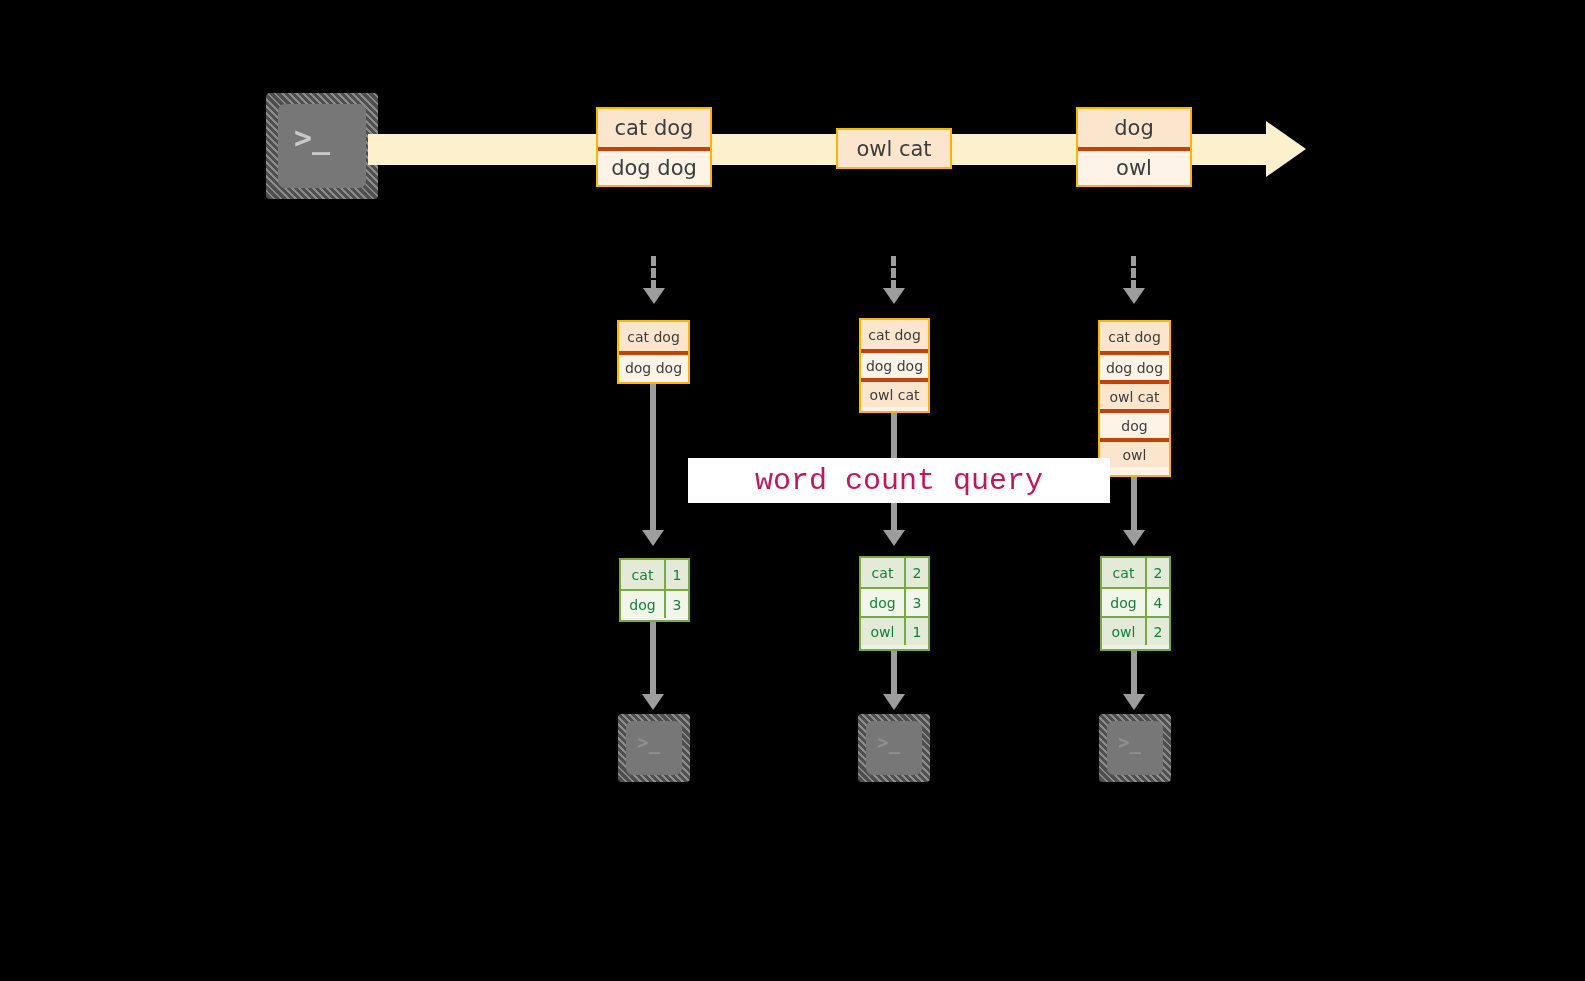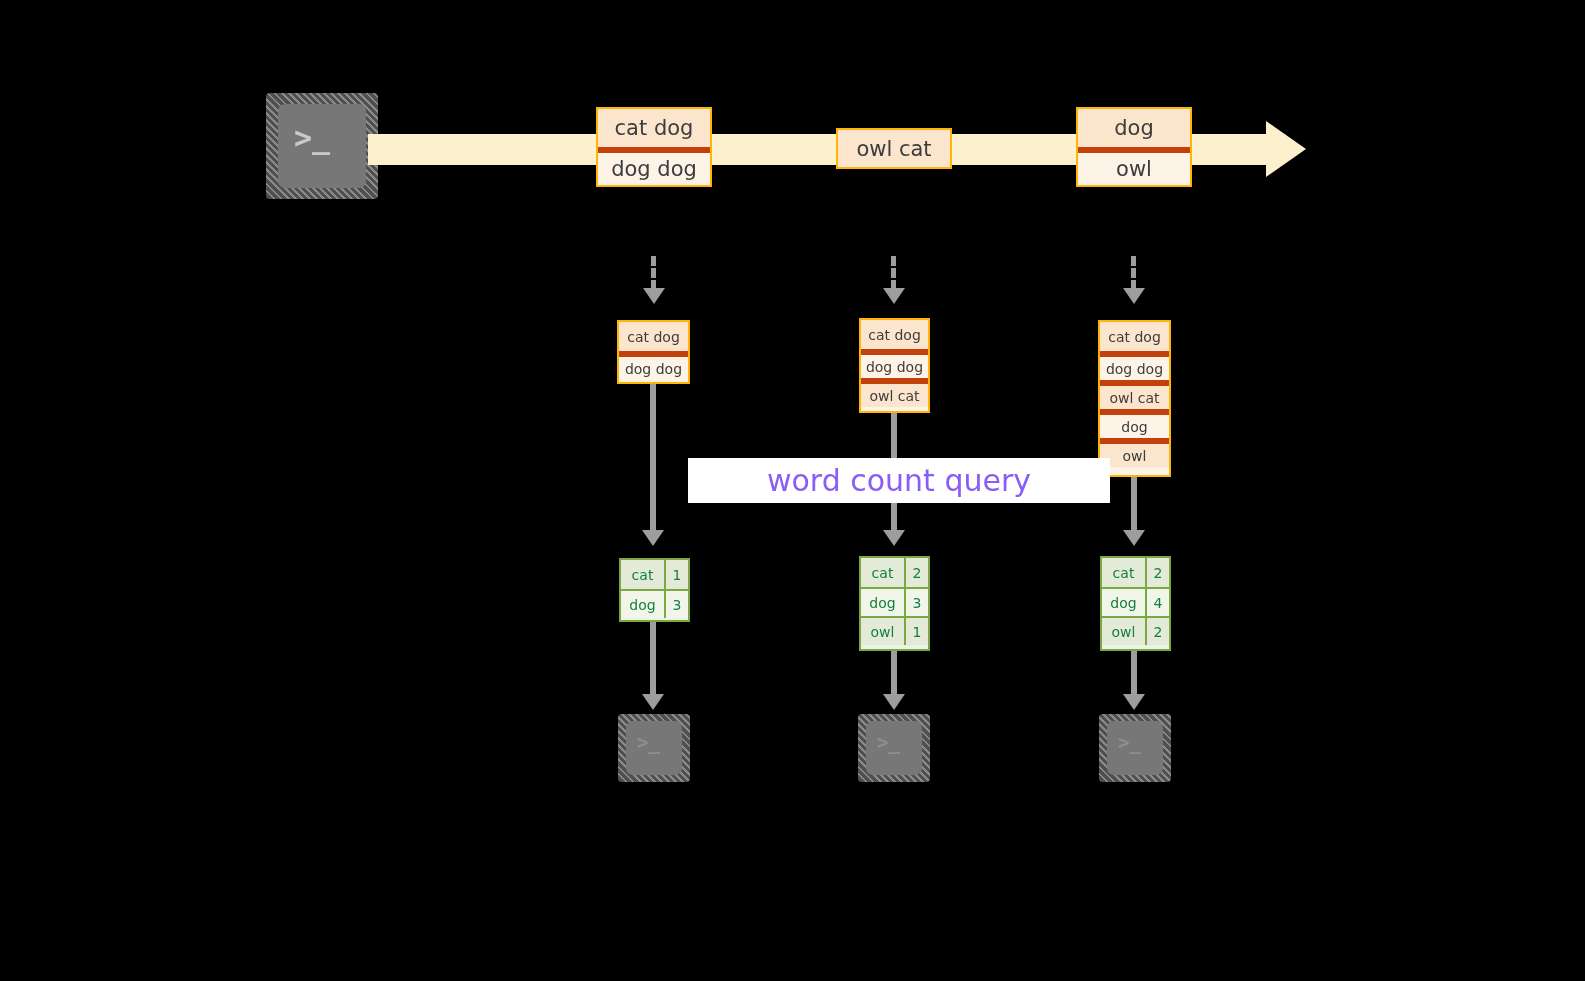--- a/index.html
+++ b/index.html
@@ -68,21 +68,21 @@
   }
   .rec-row {
     box-sizing: border-box;
     display: flex;
     align-items: center;
     justify-content: center;
     color: #3d3d3d;
     white-space: nowrap;
   }
   .rec-row + .rec-row {
-    border-top: 6px solid #c2410c;
+    border-top: 4px solid #c2410c;
   }
   .rec-row.dark { background: #fce5cd; }
   .rec-row.light { background: #fdf3e7; }
 
   
   .res-table {
     position: absolute;
     box-sizing: border-box;
     border: 2px solid #7aa841;
     background: #edf2e4;
@@ -121,22 +121,23 @@
     border-top: 16px solid #9d9d9d;
   }
 
   
   .query-band {
     position: absolute;
     background: #ffffff;
     display: flex;
     align-items: center;
     justify-content: center;
-    color: #8b5cf6;
-    white-space: nowrap;
+    color: #be185d;
+    white-space: nowrap;
+    font-family: Liberation Mono, monospace;
   }
 </style>
 </head>
 <body>
 
 <div id="stage">
 
   <div class="term" style="left:266px; top:93px; width:112px; height:106px;">
     <div class="term-inner" style="left:12px; top:11px; width:88px; height:84px;"></div>
     <div class="term-glyph" style="left:28px; top:30px; font-size:30px;">&gt;_</div>

